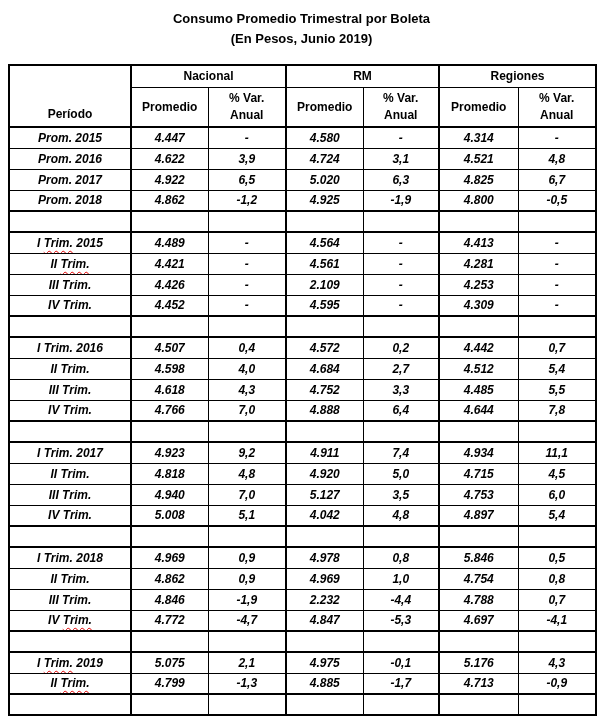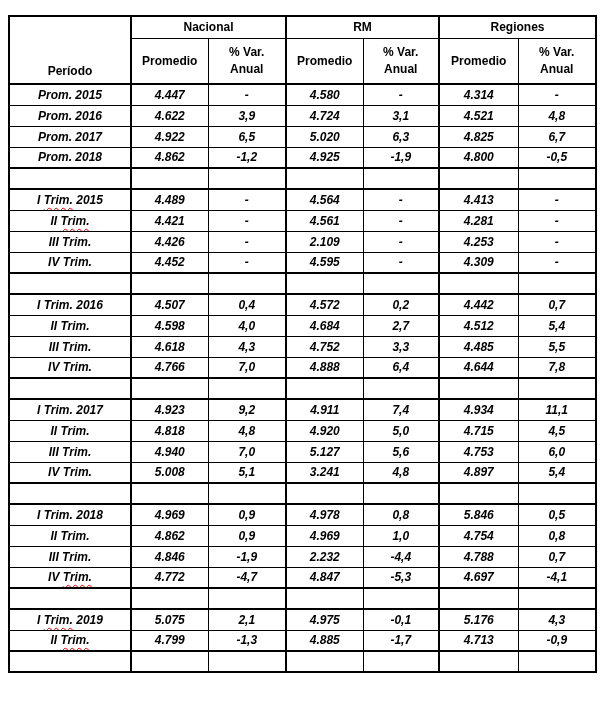--- a/index.html
+++ b/index.html
@@ -38,21 +38,21 @@
   }
   th, td {
     border: 1px solid #000000;
     text-align: center;
     vertical-align: middle;
     padding: 0;
     overflow: hidden;
     white-space: nowrap;
   }
   thead tr.grp-row { height: 22px; }
-  thead tr.sub-row { height: 46px; padding-left: 12px; }
+  thead tr.sub-row { height: 40px; padding-left: 12px; }
   tbody tr { height: 21px; font-style: italic; }
   th.period-h {
     vertical-align: bottom;
     padding-bottom: 5px;
     border-bottom: 2px solid #000000;
   }
   tr.sub-row th { border-bottom: 2px solid #000000; }
   .g-sep { border-left: 2px solid #000000; }
   tr.sep td {
     border-top: 2px solid #000000;
@@ -65,20 +65,24 @@
     text-decoration-color: var(--squiggle, #e00000);
     text-decoration-thickness: 1px;
     text-underline-offset: 3px;
   }
 </style>
 </head>
 <body>
 
 <div class="page">
 
+  <div class="title-block">
+    <div>Consumo Promedio Trimestral por Boleta</div>
+    <div>(En Pesos, Junio 2019)</div>
+  </div>
 
   <div class="spacer"></div>
 
   <table>
     <colgroup>
       <col style="width:122px">
       <col style="width:77px">
       <col style="width:78px">
       <col style="width:77px">
       <col style="width:76px">
@@ -262,29 +266,29 @@
           <td class="g-sep">4.920</td>
           <td>5,0</td>
           <td class="g-sep">4.715</td>
           <td>4,5</td>
         </tr>
         <tr>
           <td>III Trim.</td>
           <td class="g-sep">4.940</td>
           <td>7,0</td>
           <td class="g-sep">5.127</td>
-          <td>5,6</td>
+          <td>3,5</td>
           <td class="g-sep">4.753</td>
           <td>6,0</td>
         </tr>
         <tr>
           <td>IV Trim.</td>
           <td class="g-sep">5.008</td>
           <td>5,1</td>
-          <td class="g-sep">3.241</td>
+          <td class="g-sep">4.042</td>
           <td>4,8</td>
           <td class="g-sep">4.897</td>
           <td>5,4</td>
         </tr>
         <tr class="sep">
           <td></td>
           <td class="g-sep"></td>
           <td></td>
           <td class="g-sep"></td>
           <td></td>

